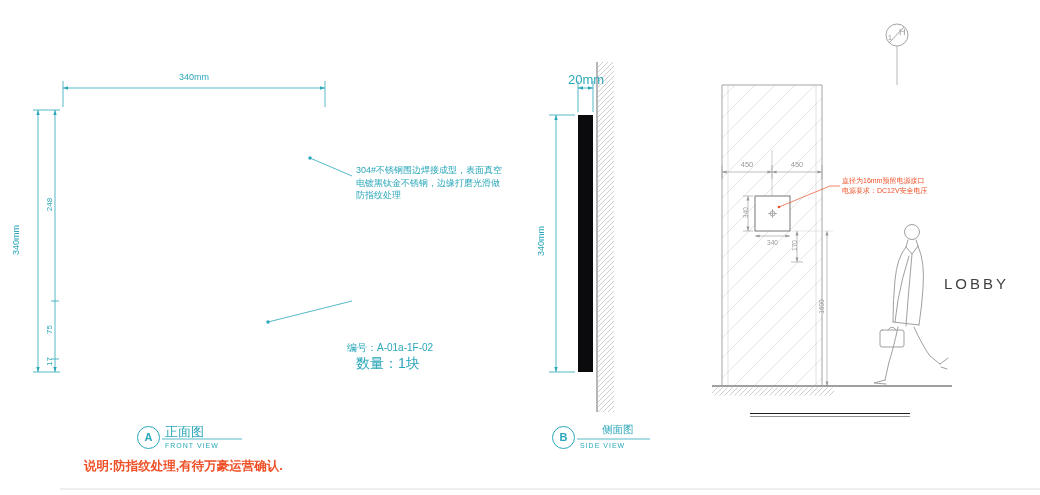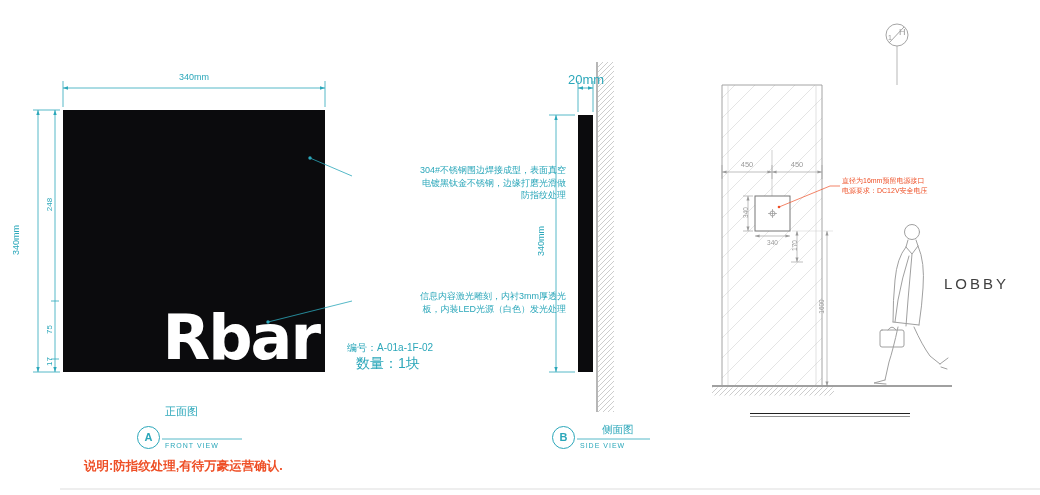--- a/index.html
+++ b/index.html
@@ -1,42 +1,39 @@
 <!DOCTYPE html>
 <html><head>
 <meta charset="utf-8">
 <title>Signage Shop Drawing</title>
 <style>
   html,body{margin:0;padding:0;background:#fff;}
   .sheet{position:relative;width:1040px;height:495px;background:#ffffff;overflow:hidden;
          font-family:"Liberation Sans",sans-serif;}
   .ab{position:absolute;}
-  .teal{color:#2ba7ba;text-align:right;}
+  .teal{color:#2ba7ba;}
   .gray{color:#9a9a9a;}
   .red{color:#ee4f26;}
   .pre{white-space:pre-line;}
   .vtext{transform:rotate(-90deg);}
   .ctr{text-align:center;}
   .badge{width:21px;height:21px;border:1.4px solid #2ba7ba;border-radius:50%;
          color:#2ba7ba;font-weight:bold;font-size:11px;line-height:21px;text-align:center;}
   .sign-front{left:63px;top:110px;width:262px;height:262px;background:#0b0b0d;z-index:1;}
   .logo{position:absolute;right:6px;bottom:3px;color:#ffffff;font-weight:bold;
         font-family:"DejaVu Sans","Liberation Sans",sans-serif;font-size:62px;
         line-height:1;letter-spacing:-2px;}
   .linework{position:absolute;left:0;top:0;z-index:2;pointer-events:none;}
   .txt{z-index:3;}
 </style>
 </head>
 <body>
 
 <div class="sheet">
 
-  <div class="ab sign-front">
-    <span class="logo">Rbar</span>
-  </div>
 
   <svg class="linework" width="1040" height="495" viewBox="0 0 1040 495">
     <defs>
       <marker id="aTe" markerWidth="7" markerHeight="6" refX="6.5" refY="3" orient="auto">
           <path d="M0,0.8 L6.5,3 L0,5.2 Z" fill="#2ba7ba"></path>
         </marker>
       <marker id="aTs" markerWidth="7" markerHeight="6" refX="0.5" refY="3" orient="auto">
           <path d="M7,0.8 L0.5,3 L7,5.2 Z" fill="#2ba7ba"></path>
         </marker>
       <marker id="aGe" markerWidth="7" markerHeight="6" refX="6.5" refY="3" orient="auto">
@@ -159,27 +156,25 @@
 
   <span class="ab txt teal ctr" style="left:63px;top:72px;width:262px;font-size:9px;">340mm</span>
   <span class="ab txt teal ctr vtext" style="left:-14px;top:235px;width:60px;font-size:9px;">340mm</span>
   <span class="ab txt teal ctr vtext" style="left:19px;top:200px;width:60px;font-size:8px;">248</span>
   <span class="ab txt teal ctr vtext" style="left:19px;top:325px;width:60px;font-size:8px;">75</span>
   <span class="ab txt teal ctr vtext" style="left:19px;top:357px;width:60px;font-size:8px;">17</span>
 
   <span class="ab txt teal pre" style="left:356px;top:164px;width:210px;font-size:9px;line-height:12.5px;">304#不锈钢围边焊接成型，表面真空
 电镀黑钛金不锈钢，边缘打磨光滑做
 防指纹处理</span>
-  <span class="ab txt teal pre" style="left:356px;top:290px;width:210px;font-size:9px;line-height:12.5px;">信息内容激光雕刻，内衬3mm厚透光
-板，内装LED光源（白色）发光处理</span>
   <span class="ab txt teal" style="left:347px;top:341px;font-size:10px;">编号：A-01a-1F-02</span>
   <span class="ab txt teal" style="left:356px;top:355px;font-size:14px;">数量：1块</span>
 
   <div class="ab txt badge" style="left:137px;top:426px;">A</div>
-  <span class="ab txt teal" style="left:165px;top:404px;font-size:11px;">正面图</span>
+  <span class="ab txt teal" style="left:165px;top:423px;font-size:13px;">正面图</span>
   <span class="ab txt teal" style="left:165px;top:442px;font-size:7px;letter-spacing:1px;">FRONT VIEW</span>
 
   <span class="ab txt red" style="left:84px;top:458px;font-size:12.5px;font-weight:bold;">说明:防指纹处理,有待万豪运营确认.</span>
 
   <span class="ab txt teal ctr" style="left:556px;top:72px;width:60px;font-size:13px;">20mm</span>
   <span class="ab txt teal ctr vtext" style="left:511px;top:236px;width:60px;font-size:9px;">340mm</span>
   <div class="ab txt badge" style="left:552px;top:426px;">B</div>
   <span class="ab txt teal" style="left:602px;top:423px;font-size:10.5px;">侧面图</span>
   <span class="ab txt teal" style="left:580px;top:442px;font-size:7px;letter-spacing:1px;">SIDE VIEW</span>
 

